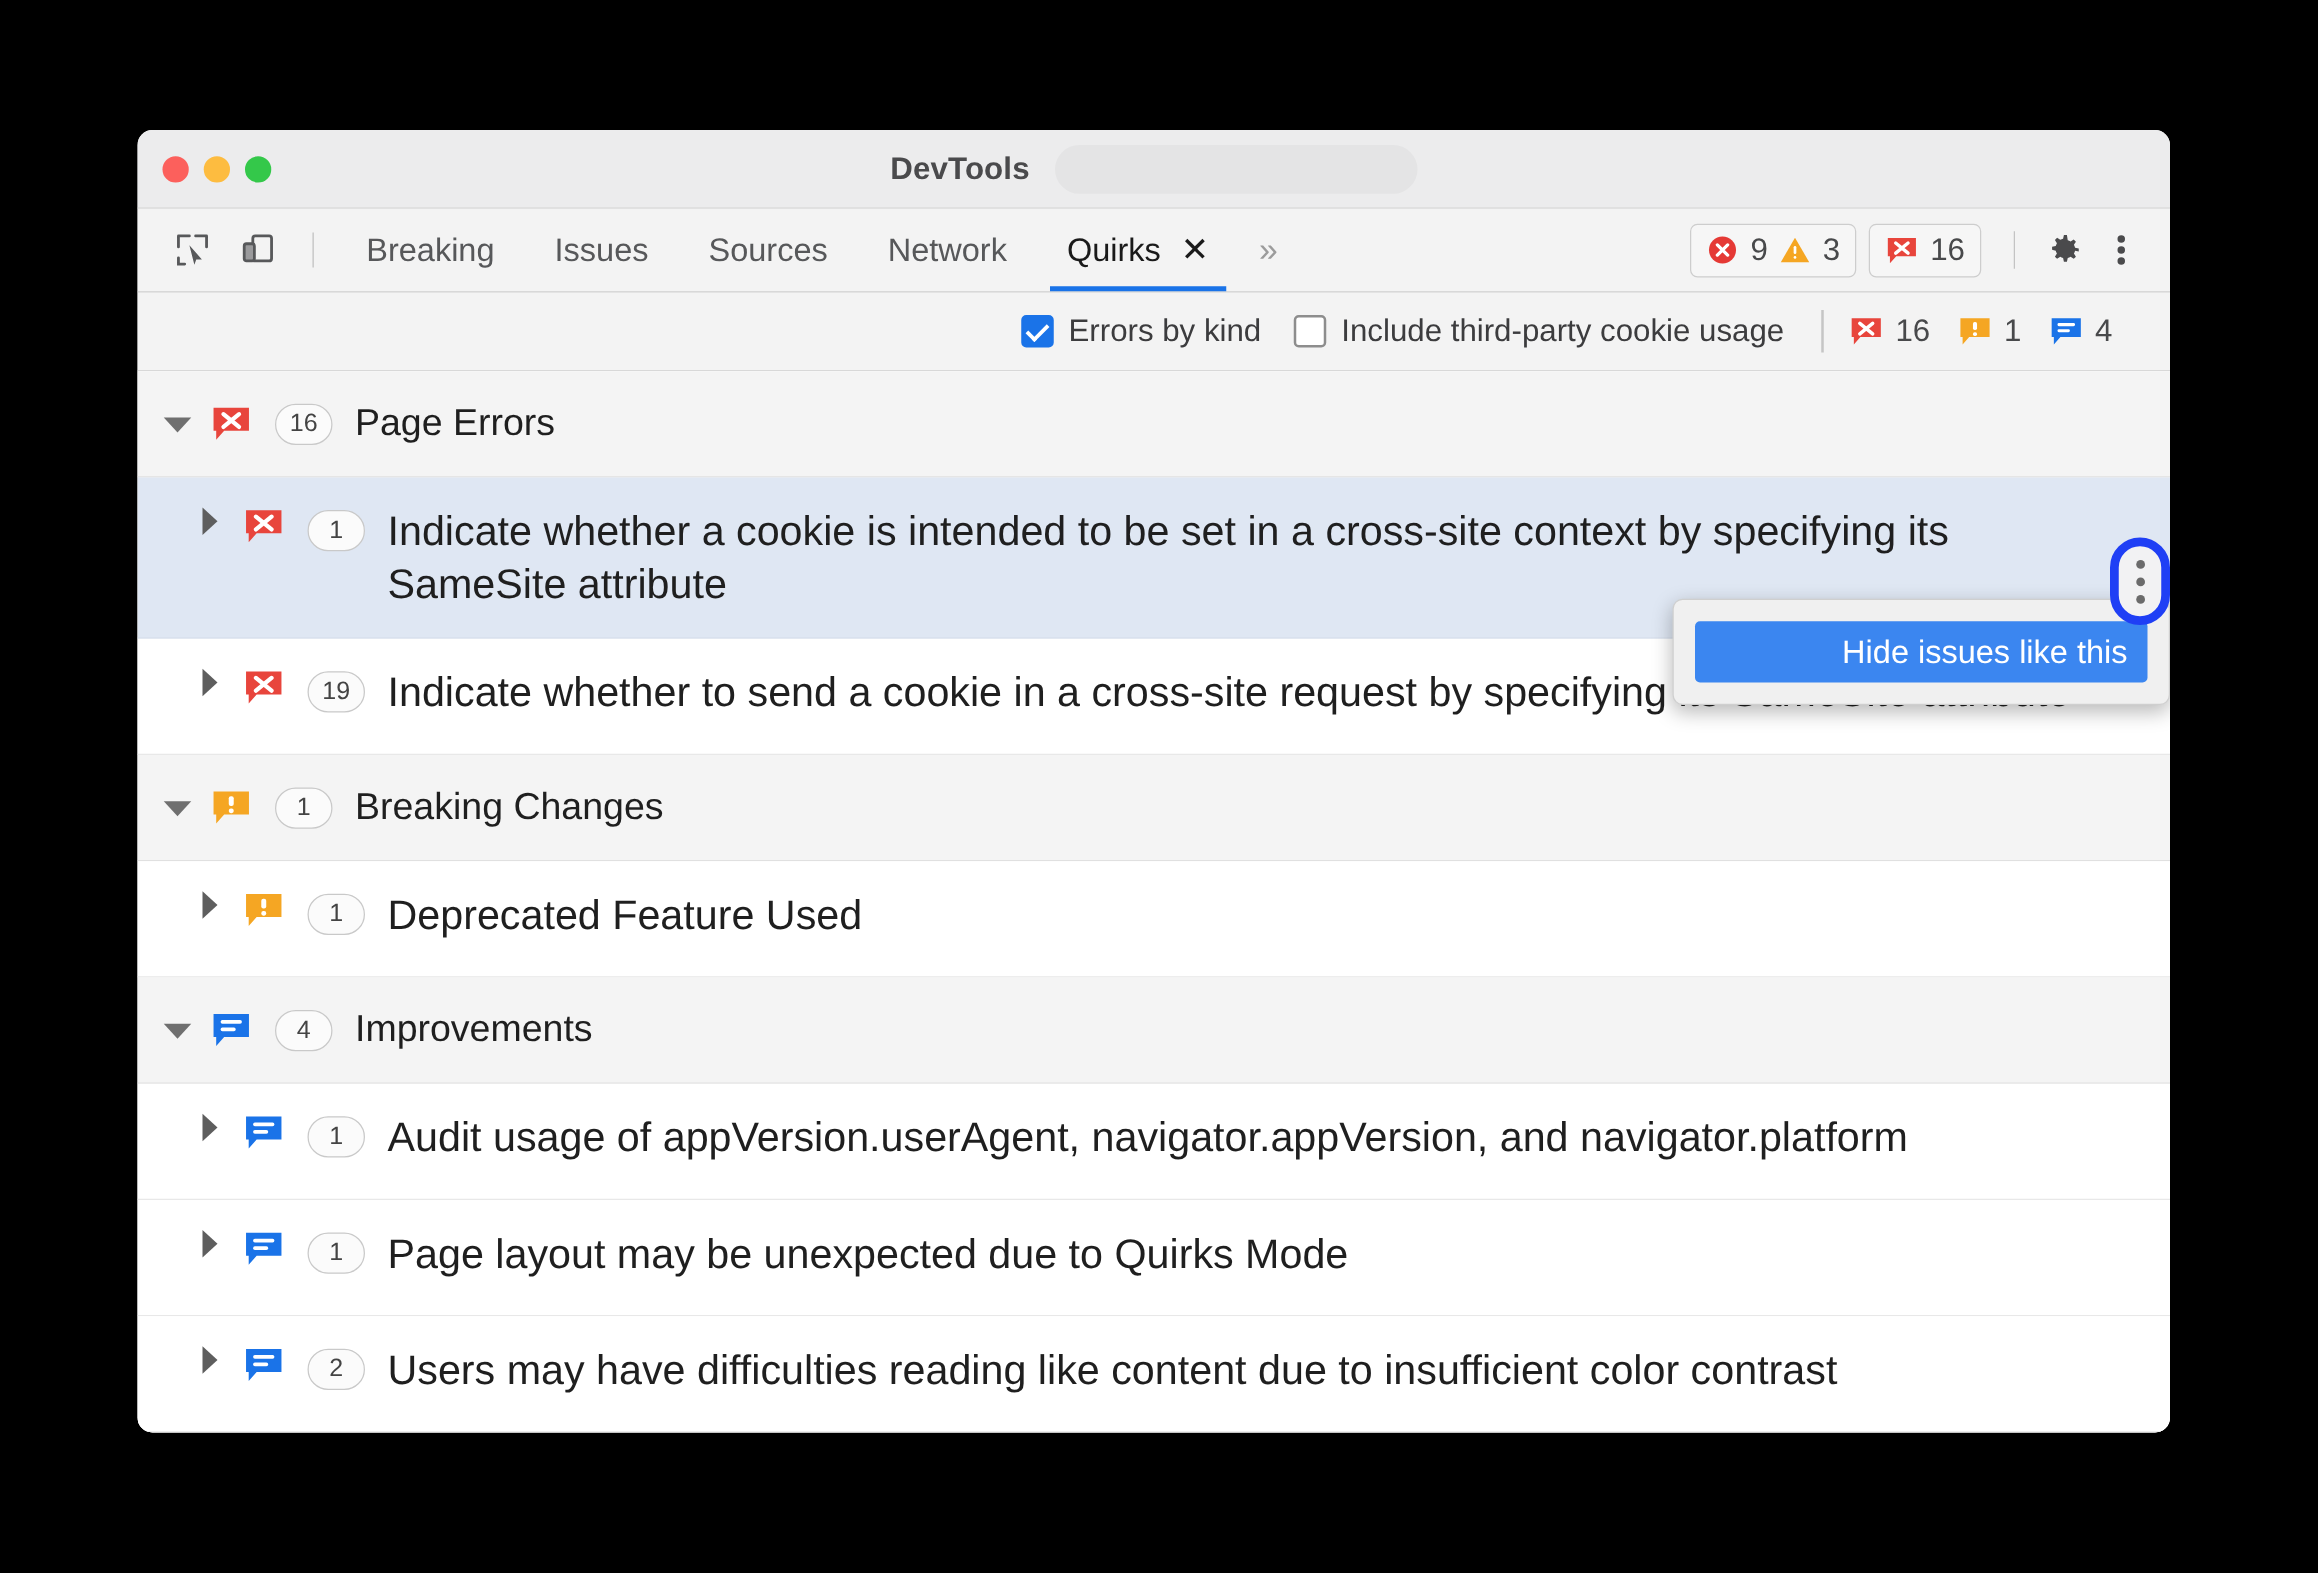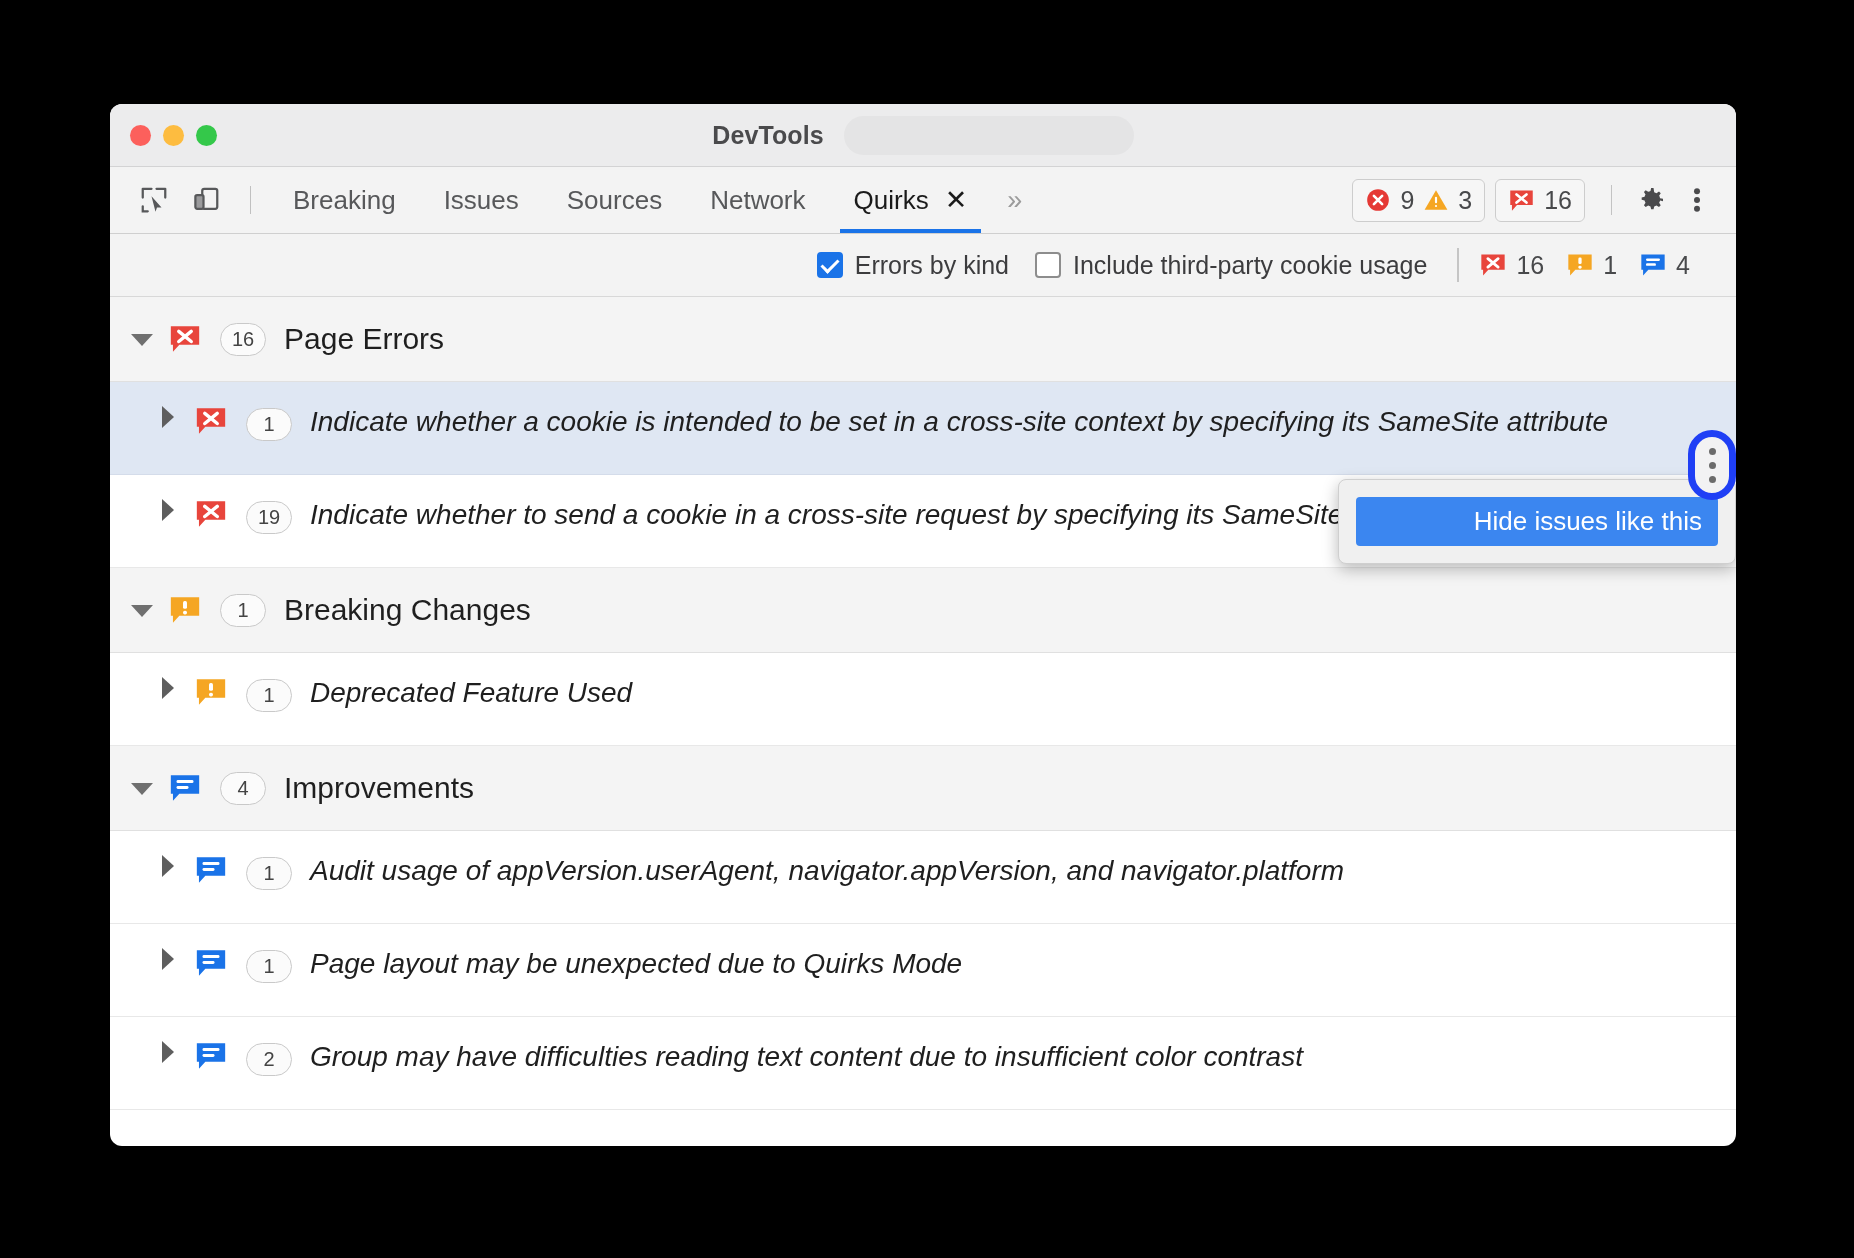--- a/index.html
+++ b/index.html
@@ -301,26 +301,25 @@
   }
   .group-row .pill { margin-top: 0; }
   .issue-row .pill { margin-top: 4px; }
   .bubble { flex: none; margin-right: 18px; }
   .issue-row .bubble { margin-top: 0px; }
   .group-label {
     font-size: 30px;
     color: #1f1f1f;
   }
   .issue-text {
-    font-size: 28px;
+    font-size: 33px;
     color: #1f1f1f;
     line-height: 1.28;
     padding-right: 40px;
     max-width: 1430px;
-    font-style: italic;
   }
   .row-inner {
     display: flex;
     align-items: flex-start;
     width: 100%;
   }
 
   
   .kebab-focus {
     position: absolute;
@@ -658,21 +657,21 @@
               <div class="tri-right"></div>
             </div>
           <span class="bubble">
             <svg width="34" height="34" viewBox="0 0 24 24">
               <path d="M2 3h20v13H8l-4.5 5V16H2V3z" fill="#1a73e8"></path>
               <rect x="6" y="6.4" width="12" height="2.1" rx="1" fill="#fff"></rect>
               <rect x="6" y="10.6" width="8.5" height="2.1" rx="1" fill="#fff"></rect>
             </svg>
           </span>
           <div class="pill">2</div>
-          <div class="issue-text">Group may have difficulties reading text content due to insufficient color contrast</div>
+          <div class="issue-text">Users may have difficulties reading like content due to insufficient color contrast</div>
         </div>
       </div>
 
     </div>
 
     <div class="ctx-menu">
       <div class="ctx-item">Hide issues like this</div>
     </div>
 
     <div class="kebab-focus">

